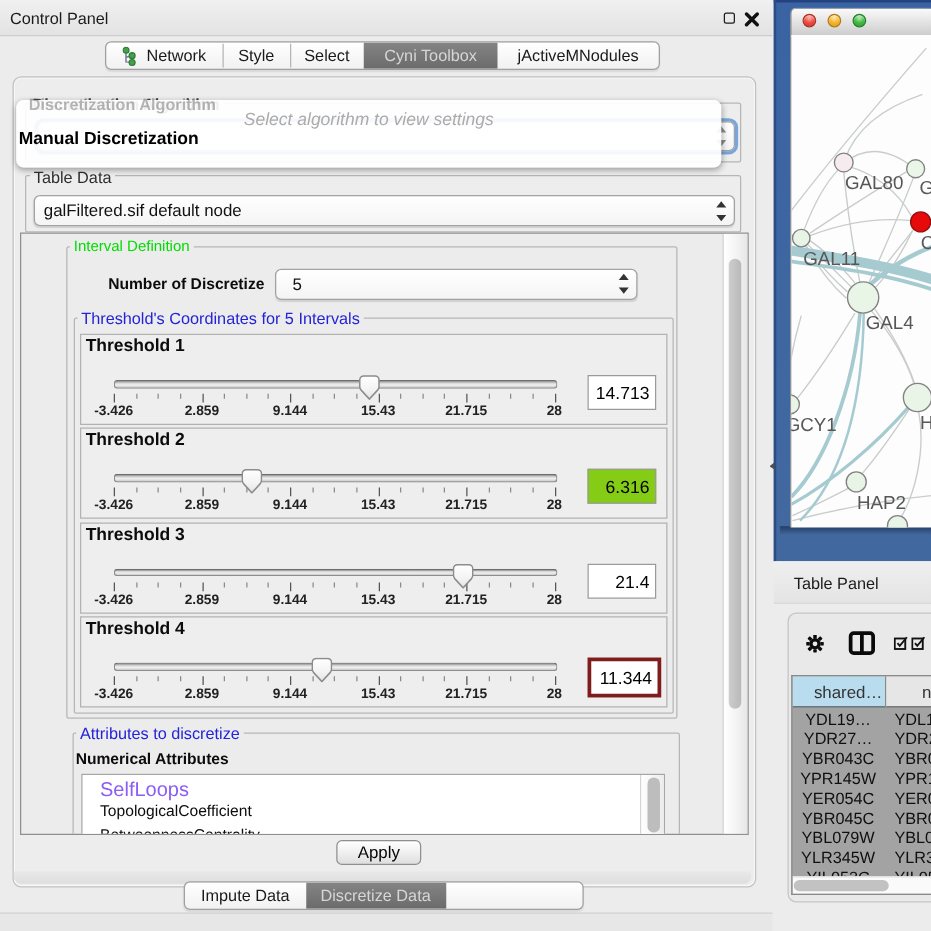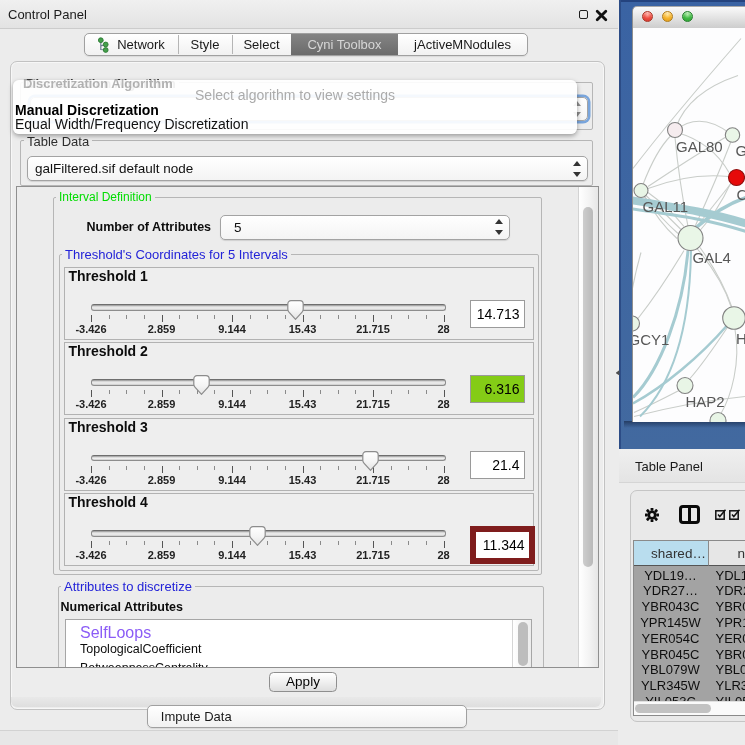--- a/index.html
+++ b/index.html
@@ -57,30 +57,29 @@
 <div class="abs" style="left:20px;top:140px;width:571px;height:44px;border:1px solid #b6b6b6;border-radius:2px;"></div>
 <div class="gtitle" style="left:24px;top:133.5px;font-size:13px;color:#2e2e2e;">Table Data</div>
 <div class="combo" style="left:27px;top:156px;width:559px;height:23px;">
   <div class="tx">galFiltered.sif default node</div>
       <div class="step"></div>
     </div>
 
 <div class="abs" style="left:13px;top:80px;width:564px;height:53.5px;background:rgba(255,255,255,0.92);
  border-radius:6px;box-shadow:0 2px 5px rgba(0,0,0,0.35);"></div>
 <div class="lbl" style="left:23px;top:76px;font-size:13px;font-weight:bold;color:rgba(63,63,63,0.38);">Discretization Algorithm</div>
-<div class="lbl" style="left:295px;top:86.5px;transform:translateX(-50%);font-size:14px;color:#ababab;">Select algorithm to view settings</div>
+<div class="lbl" style="left:295px;top:86.5px;transform:translateX(-50%);font-size:14px;color:#ababab;font-style:italic;">Select algorithm to view settings</div>
 <div class="lbl" style="left:15px;top:102px;font-size:14px;font-weight:bold;color:#000;">Manual Discretization</div>
-<div class="lbl" style="left:15px;top:115.5px;font-size:14px;color:#111;">Equal Width/Frequency Discretization</div>
 
 <div class="abs" style="left:15.5px;top:185.5px;width:581px;height:480.5px;border:1px solid #8f8f8f;background:#ececec;overflow:hidden;">
 
 <div class="abs" style="left:36.5px;top:10.0px;width:487px;height:376px;border:1px solid #b6b6b6;border-radius:2px;"></div>
 <div class="gtitle" style="left:39.5px;top:3.5px;font-size:12px;color:#00dd00;background:#ececec;">Interval Definition</div>
 
-<div class="lbl" style="left:70.0px;top:33.5px;font-size:12.5px;font-weight:bold;color:#0c0c0c;">Number of Attributes</div>
+<div class="lbl" style="left:70.0px;top:33.5px;font-size:12.5px;font-weight:bold;color:#0c0c0c;">Number of Discretize</div>
 <div class="combo" style="left:203.5px;top:28.0px;width:288px;height:23px;">
  <div class="tx" style="left:13px;">5</div>
         <div class="step"></div>
       </div>
 
 <div class="abs" style="left:42.0px;top:67.0px;width:478px;height:315px;border:1px solid #b6b6b6;border-radius:2px;"></div>
 <div class="gtitle" style="left:45.5px;top:60.5px;font-size:13px;color:#2323d8;background:#ececec;">Threshold's Coordinates for 5 Intervals</div>
 <div class="abs" style="left:47.0px;top:80.5px;width:468px;height:71px;border:1px solid #b2b2b2;background:#eeeeee;">
         <div class="lbl" style="left:4px;top:0px;font-size:14px;font-weight:bold;color:#0c0c0c;">Threshold 1</div>
         <div class="abs" style="left:26.5px;top:36px;width:352.5px;height:4.5px;border:1px solid #8d8d8d;border-radius:3px;background:linear-gradient(#8f8f8f,#d6d6d6 30%,#f1f1f1 60%,#c9c9c9);border-top-color:#6e6e6e;"></div>
@@ -240,21 +239,21 @@
         <svg class="abs" style="left:184.6px;top:32.0px;" width="17" height="20" viewBox="0 0 17 20">
 <defs>
             <linearGradient id="thg3" x1="0" y1="0" x2="0" y2="1">
 <stop offset="0" stop-color="#ffffff"></stop>
               <stop offset="0.55" stop-color="#f4f4f4"></stop>
               <stop offset="1" stop-color="#e3e3e3"></stop>
             </linearGradient>
           </defs>
 <path d="M4,0.7 h9 a3.2,3.2 0 0 1 3.2,3.2 v5.3 q0,1.7 -1.15,2.9 L8.5,19.3 L1.95,12.1 q-1.15,-1.2 -1.15,-2.9 V3.9 a3.2,3.2 0 0 1 3.2,-3.2 z" fill="url(#thg3)" stroke="#8c8c8c" stroke-width="1.2"></path>
         </svg>
-        <div class="abs" style="left:405.5px;top:32px;width:48.5px;height:21px;background:#fff;border:6px solid #7f1d1d;font-size:14px;color:#000;text-align:right;line-height:21px;padding:3px 4.5px 2px 0;">11.344</div>
+        <div class="abs" style="left:405.5px;top:32px;width:48.5px;height:21px;background:#fff;border:3px solid #7f1d1d;font-size:14px;color:#000;text-align:right;line-height:21px;padding:3px 4.5px 2px 0;">11.344</div>
       </div>
 <div class="abs" style="left:41.5px;top:399.0px;width:483.5px;height:120px;border:1px solid #b6b6b6;border-radius:2px;"></div>
 <div class="gtitle" style="left:44.5px;top:392.5px;font-size:13px;color:#2323d8;background:#ececec;">Attributes to discretize</div>
 <div class="lbl" style="left:44.0px;top:413.0px;font-size:12.5px;font-weight:bold;color:#0c0c0c;">Numerical Attributes</div>
 <div class="abs" style="left:48.5px;top:432.0px;width:465px;height:80px;background:#ffffff;border:1px solid #a6a6a6;overflow:hidden;">
   <div class="lbl" style="left:14px;top:4px;font-size:16px;color:#8b5cf6;">SelfLoops</div>
   <div class="lbl" style="left:14px;top:22.8px;font-size:12.5px;color:#0c0c0c;">TopologicalCoefficient</div>
   <div class="lbl" style="left:14px;top:41.1px;font-size:12.5px;color:#0c0c0c;">BetweennessCentrality</div>
   <div class="abs" style="right:0;top:0;bottom:0;width:18px;background:linear-gradient(to right,#ffffff,#ececec);border-left:1px solid #d5d5d5;"></div>
   <div class="abs" style="right:3.5px;top:2px;width:10px;height:44px;background:#bdbdbd;border-radius:5px;"></div>
@@ -262,20 +261,21 @@
 
 <div class="abs" style="right:0;top:0;bottom:0;width:18.5px;background:linear-gradient(to right,#ffffff,#f3f3f3 55%,#e6e6e6);border-left:1px solid #d3d3d3;"></div>
 <div class="abs" style="right:4.5px;top:20.5px;width:10px;height:360px;background:linear-gradient(to right,#cdcdcd,#b9b9b9);border-radius:5px;"></div>
 </div>
 <div class="abs" style="left:269px;top:671.5px;width:66px;height:18px;background:linear-gradient(#ffffff,#f0f0f0 50%,#dedede);
  border:1px solid #8f8f8f;border-radius:4.5px;text-align:center;font-size:13.5px;color:#050505;line-height:18px;">Apply</div>
 
 <div class="abs" style="left:0;top:729.5px;width:618px;height:15.5px;background:#e7e7e7;border-top:1px solid #d2d2d2;"></div>
 <div class="abs" style="left:147px;top:705px;width:318px;height:21px;background:linear-gradient(#ffffff,#f1f1f1);border:1px solid #a0a0a0;border-radius:5px;box-shadow:0 1px 1px rgba(0,0,0,0.08);overflow:hidden;">
       <div class="seg" style="left:0px;width:96.5px;">Impute Data</div>
+      <div class="seg" style="left:96.5px;width:112px;background:linear-gradient(#848484,#6b6b6b);color:#d6d6d6;">Discretize Data</div>
     </div>
 <div class="abs" style="left:618.5px;top:0;width:126.5px;height:449px;background:linear-gradient(#3a63a3,#42699f);"></div>
 <div class="abs" style="left:618.5px;top:0;width:126.5px;height:2px;background:#24437e;"></div>
 <div class="abs" style="left:618.5px;top:0;width:2.5px;height:449px;background:#2c4c86;"></div>
 <div class="abs" style="left:624px;top:421px;width:121px;height:7px;background:linear-gradient(rgba(12,24,50,0.55),rgba(12,24,50,0));"></div>
 
 <div class="abs" style="left:632px;top:6px;width:113px;height:21.5px;background:linear-gradient(#fafafa,#cbcbcb);
  border-left:1px solid #8f8f8f;border-top:1px solid #a9a9a9;border-bottom:1px solid #8f8f8f;border-radius:5px 0 0 0;"></div>
 <div class="abs" style="left:642.0px;top:11.3px;width:11px;height:11px;border-radius:50%;background:radial-gradient(circle at 50% 25%, #ffb3aa 0%, #ee4d42 50%, #cf3328 100%);border:1px solid #a83425;box-sizing:border-box;box-shadow:inset 0 1px 1px rgba(255,255,255,0.5);"></div>
     <div class="abs" style="left:662.0px;top:11.3px;width:11px;height:11px;border-radius:50%;background:radial-gradient(circle at 50% 25%, #ffe9a8 0%, #f6b42c 50%, #dd9a1a 100%);border:1px solid #b07c18;box-sizing:border-box;box-shadow:inset 0 1px 1px rgba(255,255,255,0.5);"></div>

